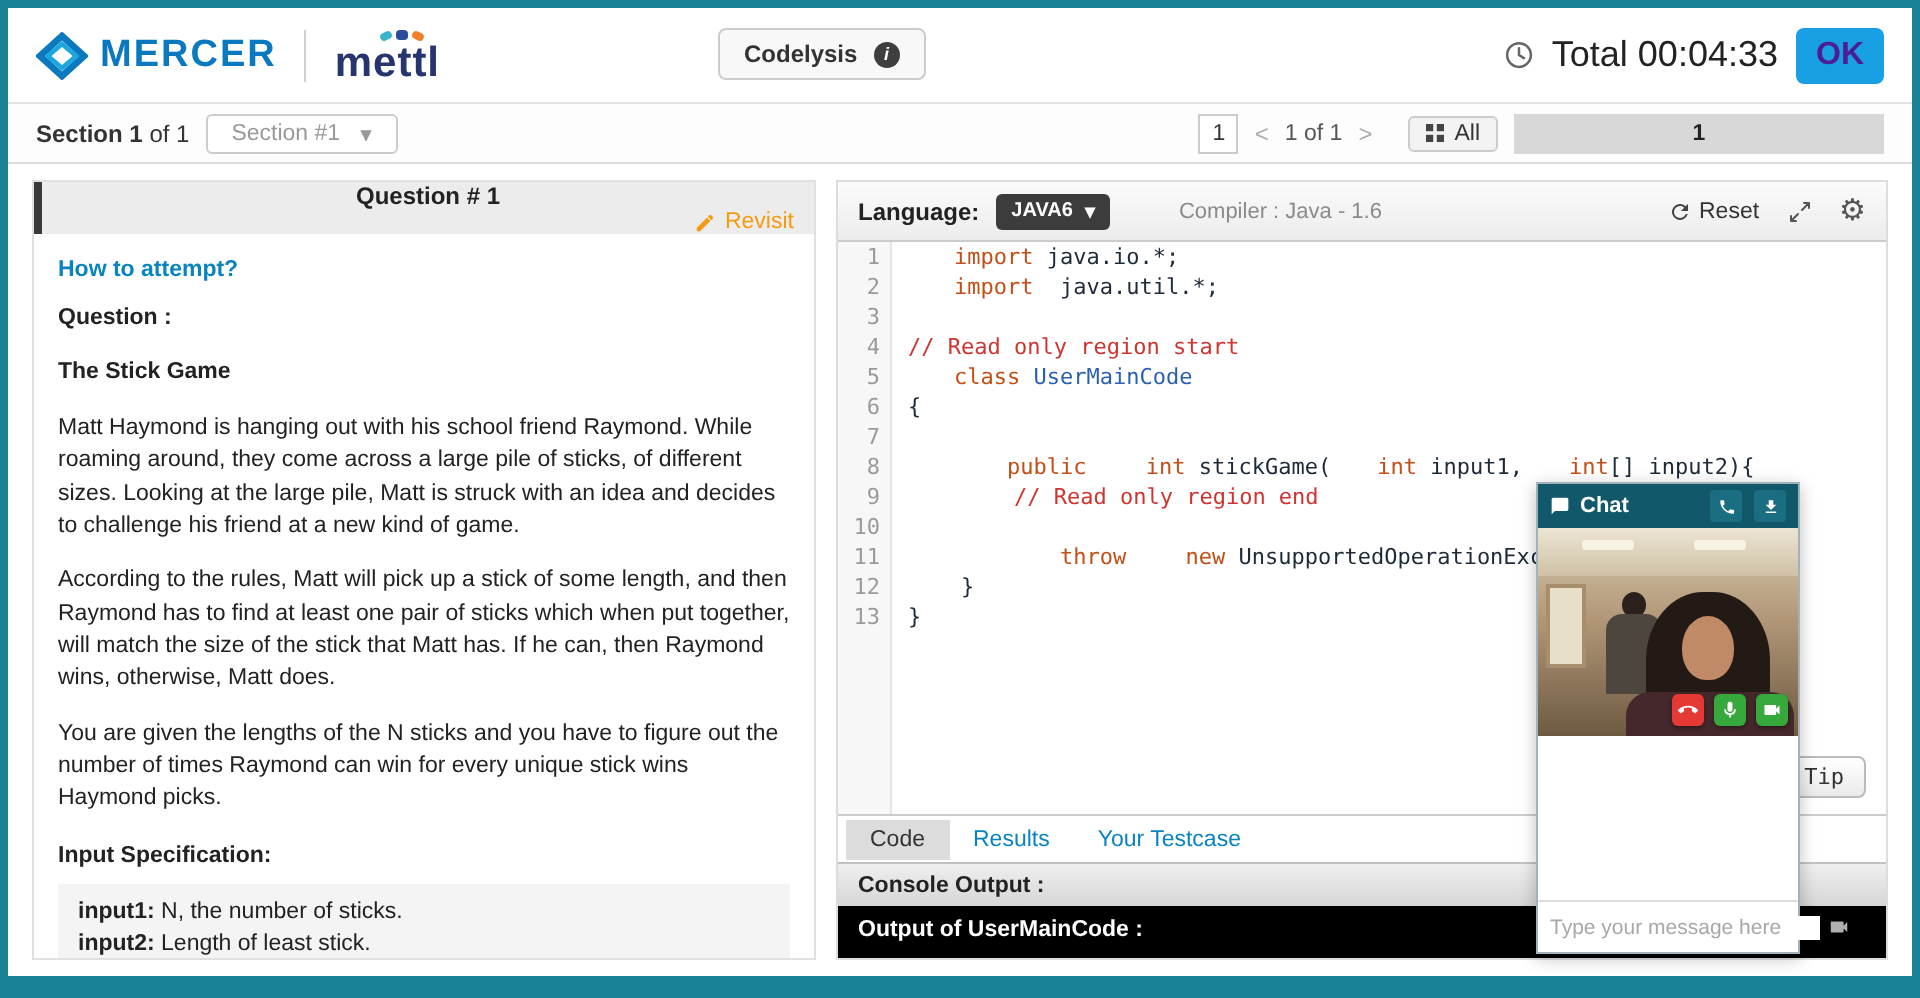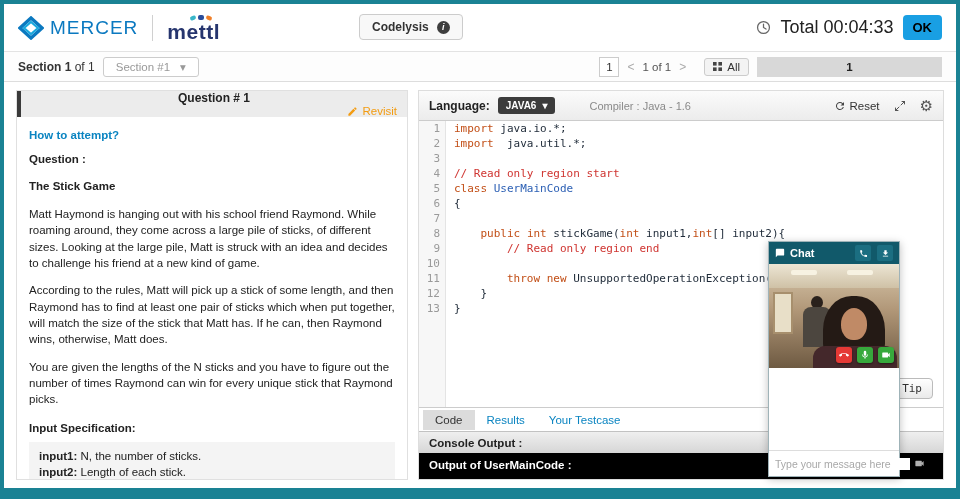--- a/index.html
+++ b/index.html
@@ -4,35 +4,35 @@
 <style>
   * { margin:0; padding:0; box-sizing:border-box; }
   html,body { width:960px; height:499px; }
   body { position:relative; background:#1a8294; font-family:"Liberation Sans", sans-serif; overflow:hidden; }
   .frame { position:absolute; left:4px; top:4px; right:4px; bottom:11px; background:#fff; overflow:hidden; }
 
   
   .topbar { height:48px; display:flex; align-items:center; padding:0 14px; border-bottom:1px solid #e3e3e3; background:#fff; position:relative; }
   .logos { display:flex; align-items:center; gap:10px; }
   .mercer { display:flex; align-items:center; gap:6px; }
-  .mercer-text { color:#0b79c0; font-weight:normal; font-size:19px; letter-spacing:1px; }
+  .mercer-text { color:#0b79c0; font-weight:bold; font-size:19px; letter-spacing:1px; }
   .logo-divider { width:1px; height:26px; background:#d0d0d0; margin:0 4px; }
   .mettl { display:flex; flex-direction:column; align-items:center; }
   .mettl-flames { display:flex; gap:2px; height:6px; align-items:flex-end; margin-bottom:1px; margin-left:14px; }
   .mettl-flames i { display:block; width:6px; height:4px; border-radius:2px; }
   .mettl-flames i:nth-child(1){ background:#38b6c9; transform:rotate(-24deg); }
   .mettl-flames i:nth-child(2){ background:#2a4d9b; height:5px; }
   .mettl-flames i:nth-child(3){ background:#f07f28; transform:rotate(24deg); }
   .mettl-text { color:#26356e; font-weight:bold; font-size:21px; letter-spacing:.5px; line-height:1; }
   .codelysis { position:absolute; left:355px; top:10px; display:flex; align-items:center; gap:8px; border:1px solid #ccc; border-radius:4px; background:#f8f8f8; padding:5px 12px; cursor:pointer; }
   .codelysis-label { font-size:12px; font-weight:bold; color:#333; }
   .info-dot { width:13px; height:13px; border-radius:50%; background:#3e3e3e; color:#fff; font-size:9px; font-style:italic; font-weight:bold; display:flex; align-items:center; justify-content:center; }
   .header-right { margin-left:auto; display:flex; align-items:center; gap:9px; }
   .total-text { font-size:18px; color:#222; }
-  .ok-btn { background:#199fe3; color:#000000; border:none; border-radius:4px; font-size:13px; font-weight:bold; padding:5px 10px; cursor:pointer; }
+  .ok-btn { background:#199fe3; color:#4c1d95; border:none; border-radius:4px; font-size:16px; font-weight:bold; padding:5px 10px; cursor:pointer; }
 
   
   .section-bar { height:30px; display:flex; align-items:center; padding:0 14px; border-bottom:1px solid #ddd; background:#fdfdfd; gap:8px; }
   .sec-label { font-size:12px; color:#333; }
   .sec-label b { font-weight:bold; }
   .sec-select { display:flex; align-items:center; gap:10px; border:1px solid #ccc; border-radius:3px; background:#fff; color:#999; font-size:11.5px; padding:2px 12px; cursor:pointer; }
   .pg-group { margin-left:auto; display:flex; align-items:center; gap:8px; }
   .pg-box { width:20px; height:20px; border:1px solid #ccc; background:#fff; font-size:11.5px; color:#333; display:flex; align-items:center; justify-content:center; cursor:pointer; }
   .pg-arrow { color:#aaa; font-size:12px; cursor:pointer; }
   .pg-of { font-size:11.5px; color:#555; }
@@ -66,21 +66,21 @@
   .e-tools { margin-left:auto; display:flex; align-items:center; gap:14px; }
   .reset { display:flex; align-items:center; gap:4px; font-size:11.5px; color:#333; cursor:pointer; }
   .tool-icon { cursor:pointer; display:flex; align-items:center; color:#555; }
   .gear { font-size:15px; color:#555; cursor:pointer; line-height:1; }
 
   .code-area { flex:1; position:relative; font-family:"DejaVu Sans Mono", monospace; font-size:11px; overflow:hidden; background:#fff; }
   .code-area::before { content:""; position:absolute; left:0; top:0; bottom:0; width:26px; background:#f7f7f7; border-right:1px solid #e4e4e4; }
   .code-line { display:flex; height:15px; line-height:15px; position:relative; }
   .ln { width:26px; flex:0 0 26px; text-align:right; padding-right:5px; color:#9a9a9a; }
   .lc { padding-left:9px; white-space:pre; color:#1e2a38; }
-  .tok-kw { color:#c24f17; }
+  .tok-kw { color:#c24f17;margin-left:23px; }
   .tok-cm { color:#cf3430; }
   .tok-ty { color:#2b5fb4; }
   .tok-st { color:#c8251f; }
   .tok-pl { color:#1e2a38; }
   .tip-btn { position:absolute; right:10px; bottom:8px; border:1px solid #bbb; border-radius:4px; background:linear-gradient(#fff,#eaeaea); padding:3px 10px; display:flex; align-items:center; gap:5px; font-size:11px; color:#333; cursor:pointer; }
 
   .e-tabs { height:24px; border-top:1px solid #ccc; display:flex; align-items:center; background:#fff; padding-left:4px; }
   .e-tab { font-size:11.5px; padding:4px 12px; cursor:pointer; color:#0a84c1; }
   .e-tab.active { background:#dcdcdc; color:#333; }
   .console-bar { height:22px; line-height:22px; background:linear-gradient(#efefef,#d6d6d6); border-top:1px solid #c2c2c2; font-size:11.5px; font-weight:bold; color:#222; padding-left:10px; }
@@ -202,26 +202,26 @@
           </span>
           <span>Revisit</span>
         </span>
       </div>
       <div class="q-body">
         <div class="howto">How to attempt?</div>
         <div class="q-label">Question :</div>
         <div class="q-title">The Stick Game</div>
         <p class="q-para">Matt Haymond is hanging out with his school friend Raymond. While roaming around, they come across a large pile of sticks, of different sizes. Looking at the large pile, Matt is struck with an idea and decides to challenge his friend at a new kind of game.</p>
         <p class="q-para">According to the rules, Matt will pick up a stick of some length, and then Raymond has to find at least one pair of sticks which when put together, will match the size of the stick that Matt has. If he can, then Raymond wins, otherwise, Matt does.</p>
-        <p class="q-para">You are given the lengths of the N sticks and you have to figure out the number of times Raymond can win for every unique stick that Raymond picks.</p>
+        <p class="q-para">You are given the lengths of the N sticks and you have to figure out the number of times Raymond can win for every unique stick wins Haymond picks.</p>
 
         <div class="spec-label">Input Specification:</div>
         <div class="grey-box">
           <div class="row"><b>input1:</b><span> N, the number of sticks.</span></div>
-          <div class="row"><b>input2:</b><span> Length of each stick.</span></div>
+          <div class="row"><b>input2:</b><span> Length of least stick.</span></div>
         </div>
 
       </div>
     </section>
 
     <section class="e-panel">
       <div class="e-header">
         <span class="lang-label">Language:</span>
         <span class="lang-select">
           <span>JAVA6</span>

